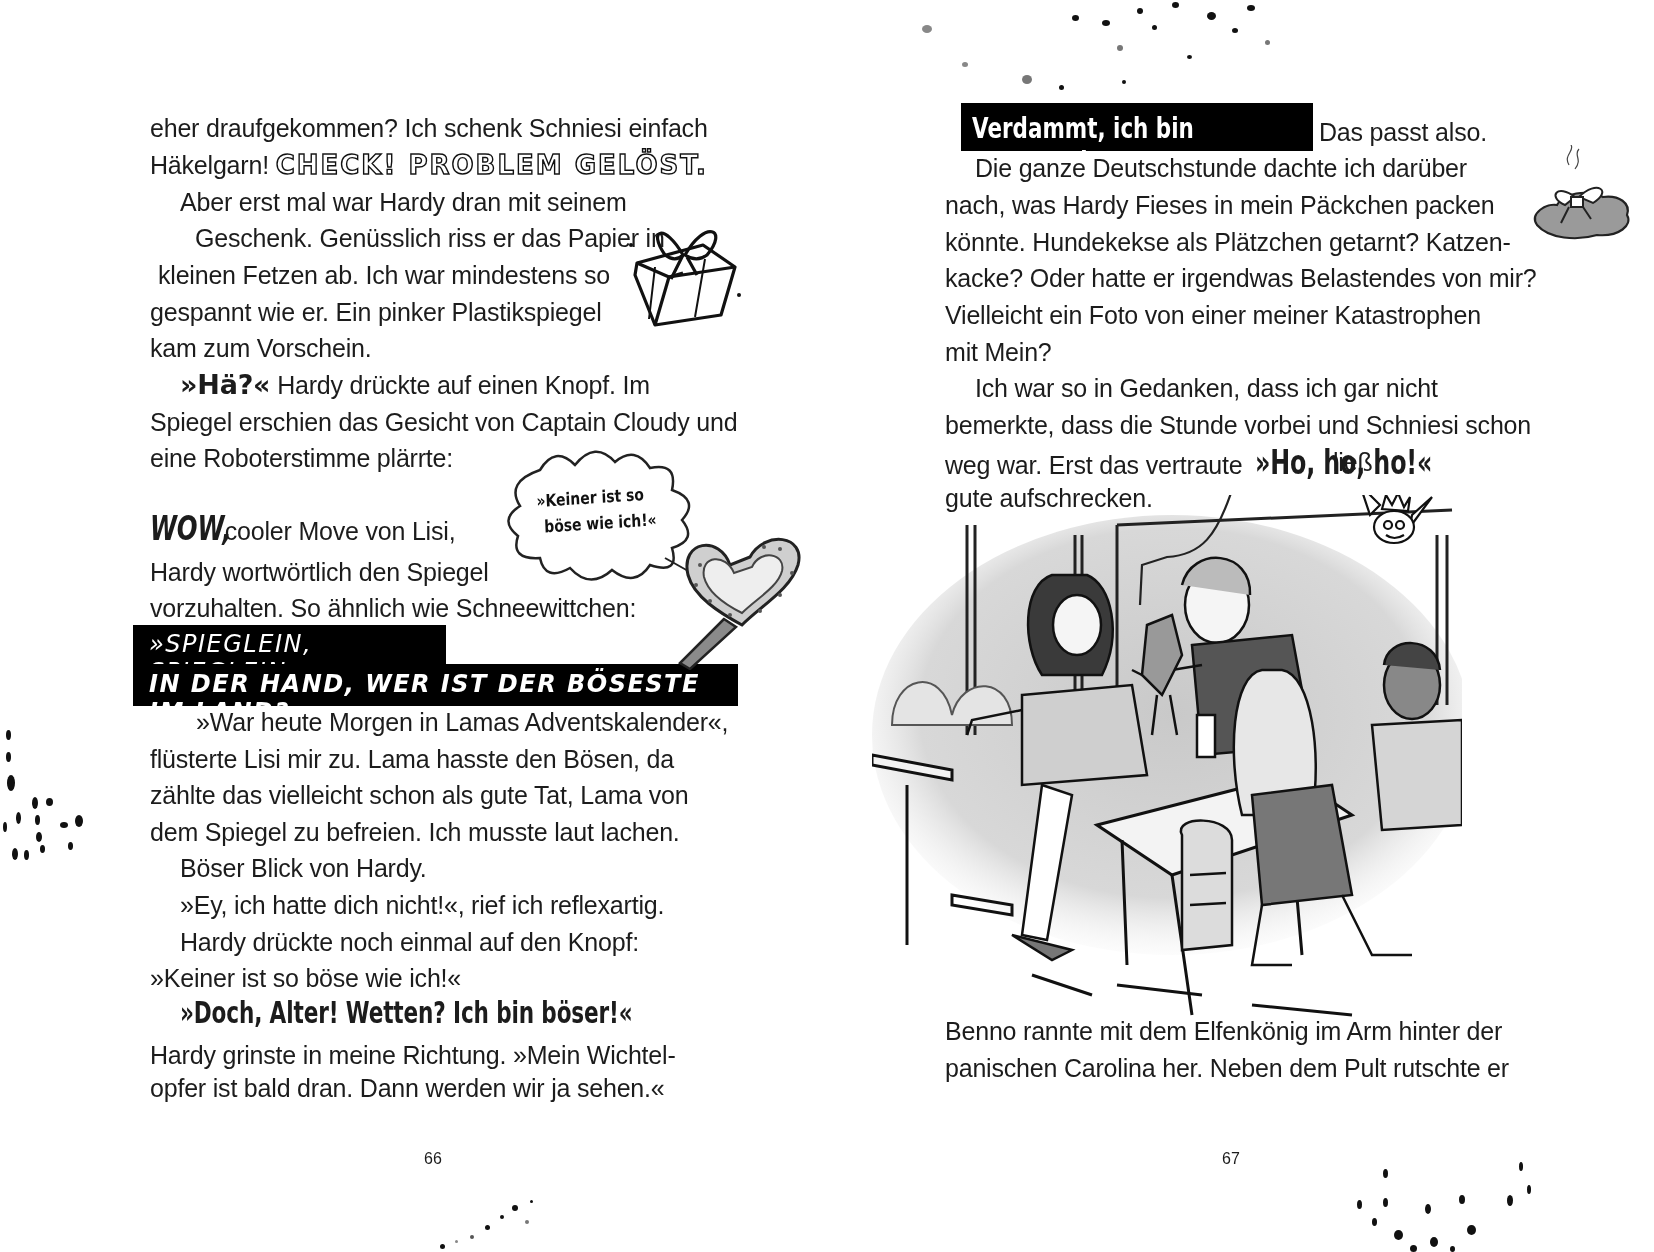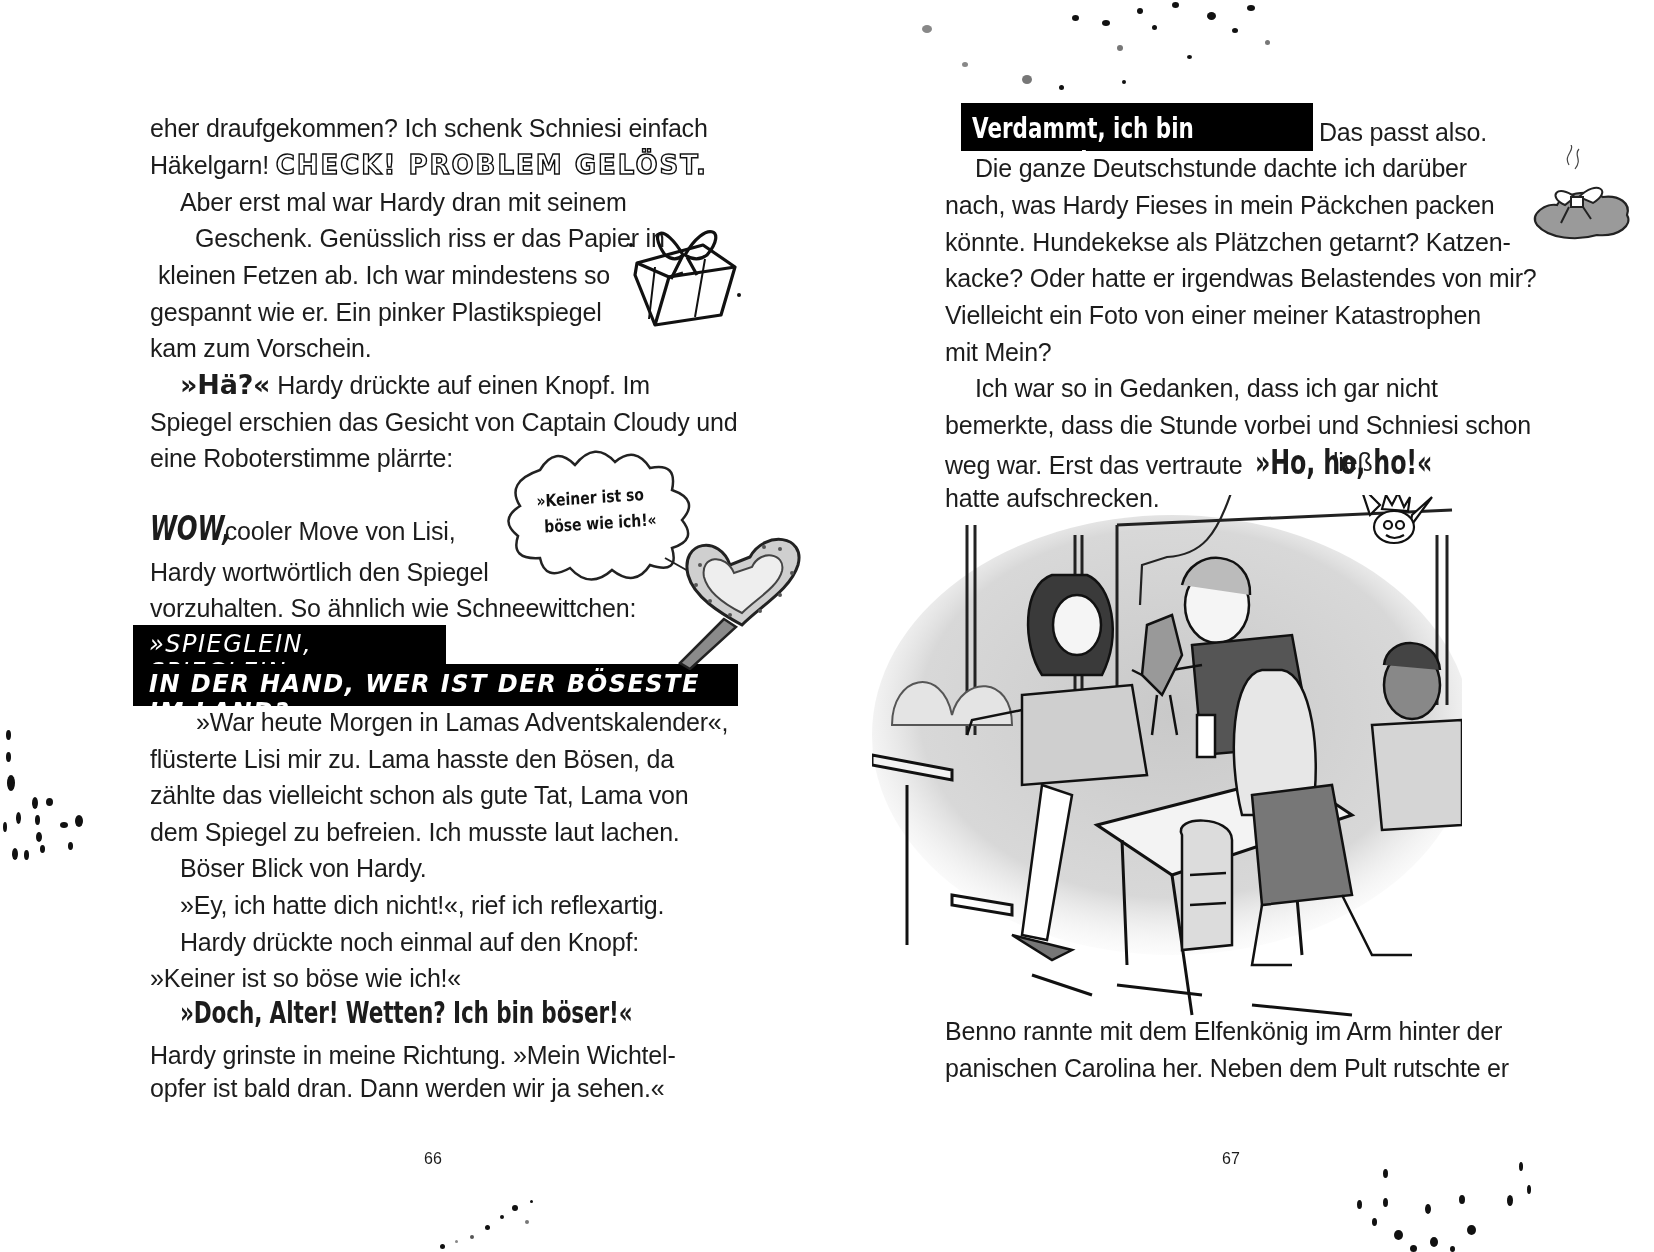--- a/index.html
+++ b/index.html
@@ -157,21 +157,21 @@
   <div class="line" style="left:118px;top:263px;">kacke? Oder hatte er irgendwas Belastendes von mir?</div>
   <div class="line" style="left:118px;top:300px;">Vielleicht ein Foto von einer meiner Katastrophen</div>
   <div class="line" style="left:118px;top:337px;">mit Mein?</div>
   <div class="line" style="left:148px;top:373px;">Ich war so in Gedanken, dass ich gar nicht</div>
   <div class="line" style="left:118px;top:410px;">bemerkte, dass die Stunde vorbei und Schniesi schon</div>
   <div class="line" style="left:118px;top:447px;">
     <span>weg war. Erst das vertraute</span>
     <span class="bold-cond" style="font-size:34px;margin-left:6px;transform:scaleX(0.7);">»Ho, ho, ho!«</span>
   </div>
   <div class="line" style="left:499px;top:447px;padding-left:7px;">ließ</div>
-  <div class="line" style="left:118px;top:483px;">hatte aufschrecken.</div>
+  <div class="line" style="left:118px;top:483px;">gute aufschrecken.</div>
 
   <svg class="illus" style="left:700px;top:145px;" width="125" height="100" viewBox="0 0 125 100">
     <path d="M42 20 C36 10 48 6 44 0 M48 24 C56 14 46 10 52 4" stroke="#444" stroke-width="1.2" fill="none"></path>
     <path d="M10 80 C2 68 20 58 30 60 C36 48 60 44 76 52 C92 50 104 58 100 70 C106 80 92 92 70 90 C50 96 22 94 10 80 Z" fill="#9a9a9a" stroke="#222" stroke-width="2.2"></path>
     <path d="M48 52 C30 38 20 52 38 60 Z M52 52 C70 34 86 46 66 58 Z" fill="#fff" stroke="#222" stroke-width="2"></path>
     <rect x="44" y="52" width="12" height="10" fill="#fff" stroke="#222" stroke-width="2"></rect>
     <path d="M42 62 L34 78 M56 62 L64 74" stroke="#222" stroke-width="2"></path>
   </svg>
 
   <div class="illus" style="left:45px;top:495px;width:590px;height:540px;">

